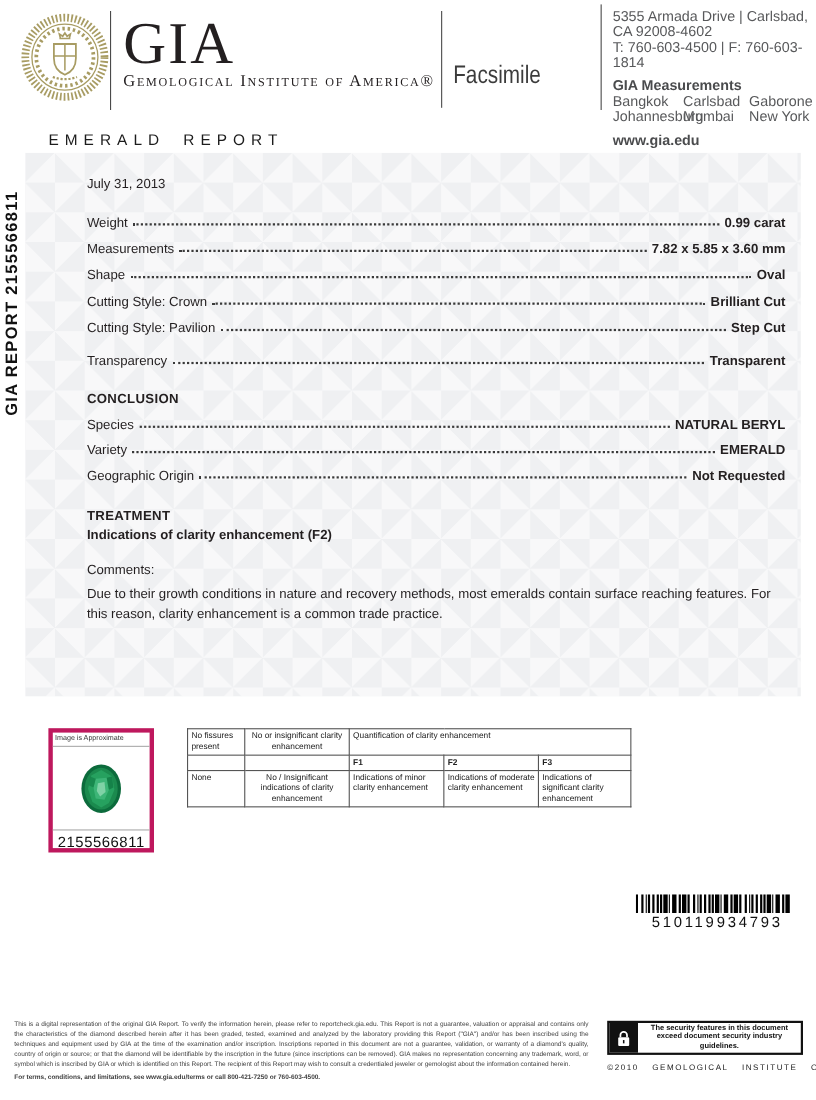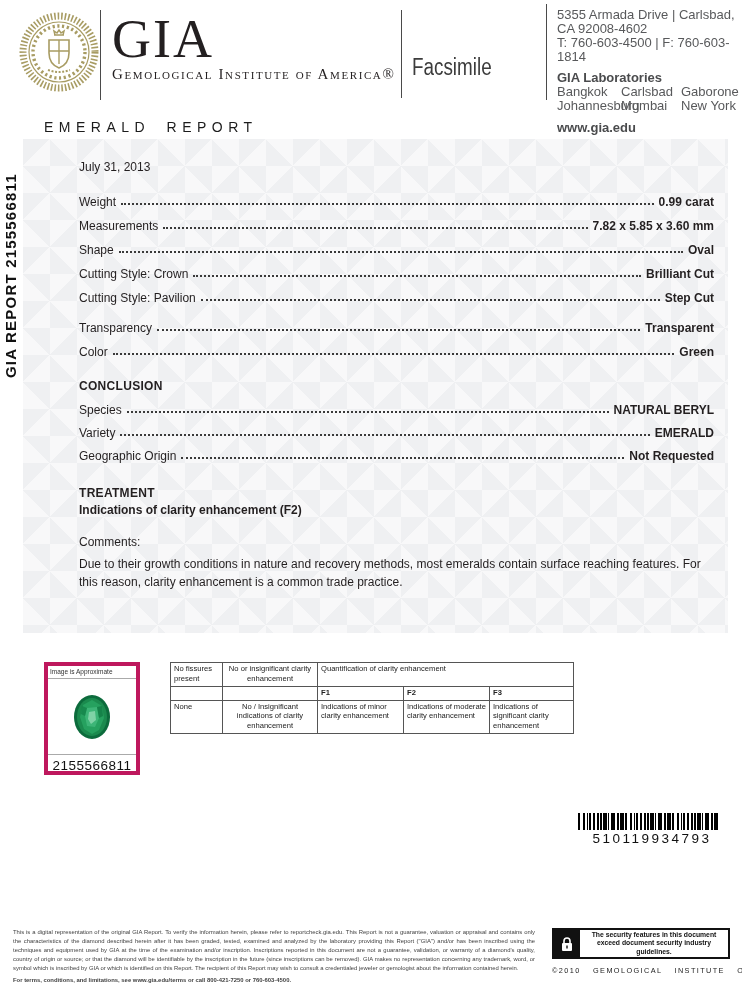--- a/index.html
+++ b/index.html
@@ -104,21 +104,21 @@
     <div class="logo-name">Gemological Institute of America®</div>
   </div>
 
   <div class="vline vline2"></div>
   <div class="facsimile">Facsimile</div>
   <div class="vline vline3"></div>
 
   <div class="addr">
     <div>5355 Armada Drive | Carlsbad, CA 92008-4602</div>
     <div>T: 760-603-4500   |   F: 760-603-1814</div>
-    <div class="bold labs-title">GIA Laboratories</div>
+    <div class="bold labs-title">GIA Measurements</div>
     <div class="labs-grid">
       <span>Bangkok</span>
       <span>Carlsbad</span>
       <span>Gaborone</span>
       <span>Johannesburg</span>
       <span>Mumbai</span>
       <span>New York</span>
     </div>
     <div class="bold website">www.gia.edu</div>
   </div>
@@ -152,25 +152,20 @@
       <div class="spec-row">
         <span class="spec-label">Cutting Style: Pavilion</span>
         <span class="dots"></span>
         <span class="spec-value">Step Cut</span>
       </div>
       <div class="gap6"></div>
       <div class="spec-row">
         <span class="spec-label">Transparency</span>
         <span class="dots"></span>
         <span class="spec-value">Transparent</span>
-      </div>
-      <div class="spec-row">
-        <span class="spec-label">Color</span>
-        <span class="dots"></span>
-        <span class="spec-value">Green</span>
       </div>
 
       <div class="section-head">CONCLUSION</div>
       <div class="spec-row h23">
         <span class="spec-label">Species</span>
         <span class="dots"></span>
         <span class="spec-value">NATURAL BERYL</span>
       </div>
       <div class="spec-row h23">
         <span class="spec-label">Variety</span>

